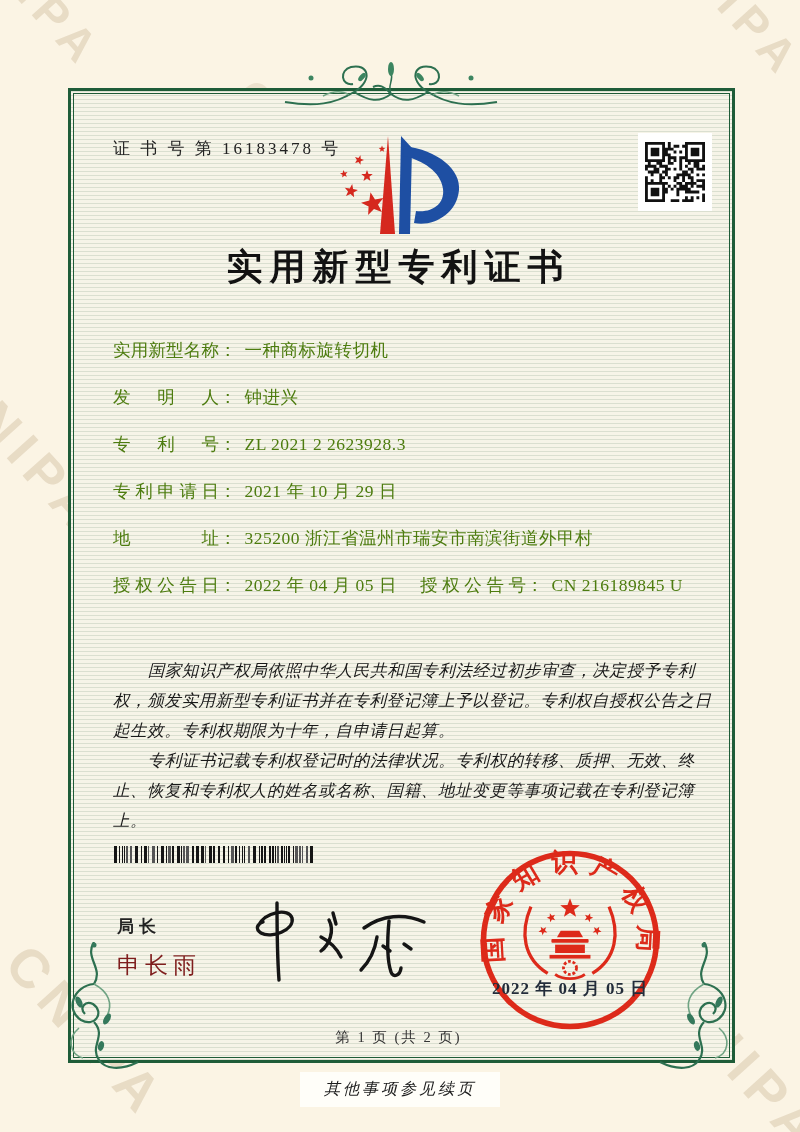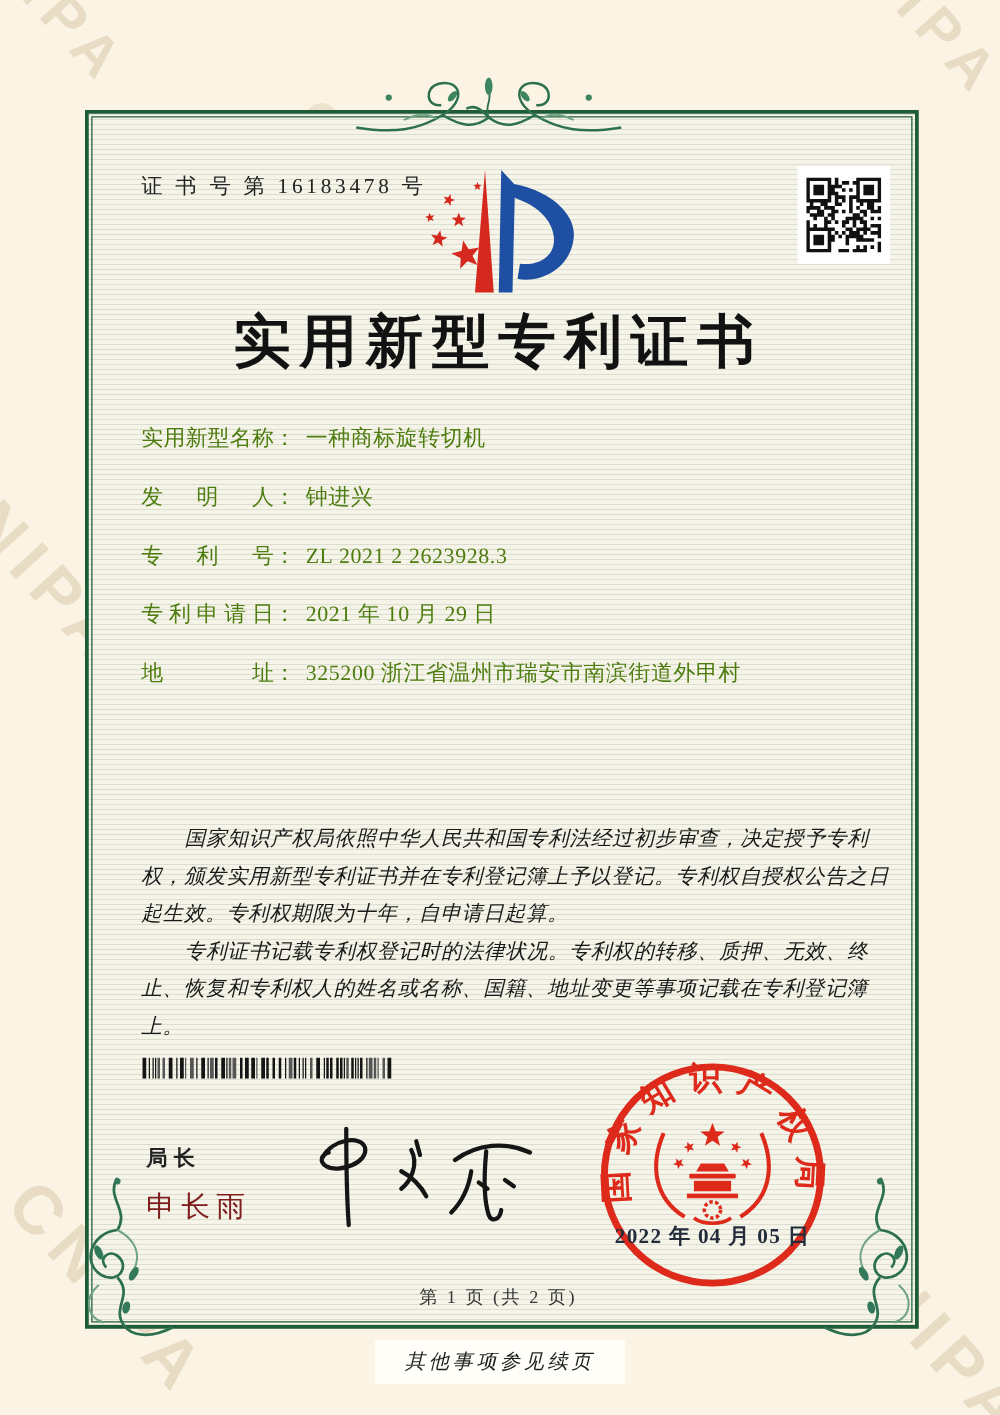--- a/index.html
+++ b/index.html
@@ -11,21 +11,21 @@
       font-weight:bold;color:rgba(205,186,156,0.42);letter-spacing:9px;
       transform:rotate(48deg);white-space:nowrap;z-index:1;pointer-events:none;}
   
   .frame{position:absolute;left:68px;top:88px;width:661px;height:969px;
          border:3px solid #1e5c38;z-index:2;
          background-color:#f6f4e8;
          background-image:repeating-linear-gradient(0deg,rgba(138,162,140,0.26) 0px,rgba(138,162,140,0.26) 1px,rgba(0,0,0,0) 1px,rgba(0,0,0,0) 4px);}
   .frame::before{content:"";position:absolute;inset:2px;border:1px solid #1e5c38;pointer-events:none;}
   .content{position:absolute;inset:0;z-index:4;border-radius:19px;}
   .cert-no{left:113px;top:137px;font-size:17px;letter-spacing:3px;color:#222;}
-  .title{left:68px;top:243px;width:661px;text-align:center;font-size:46px;font-weight:bold;
+  .title{left:68px;top:243px;width:661px;text-align:center;font-size:36px;font-weight:bold;
          letter-spacing:7px;color:#121212;}
   .qrbox{left:638px;top:133px;width:74px;height:78px;background:#fff;display:flex;
          align-items:center;justify-content:center;}
   .fields{left:113px;top:338px;width:580px;}
   .frow{position:relative;height:20px;margin-bottom:27px;font-size:17.5px;color:#4d7c0f;white-space:nowrap;}
   .flabel{display:inline-block;width:106px;text-align:justify;text-align-last:justify;vertical-align:top;}
   .fcolon{display:inline-block;margin-right:8px;}
   .fval{letter-spacing:0.5px;}
   .grant2{position:absolute;left:307px;top:0;}
   .paras{left:113px;top:656px;width:606px;font-size:16.5px;line-height:30px;color:#191919;
@@ -142,20 +142,26 @@
         <span class="flabel">发明人</span><span class="fcolon">：</span><span class="fval">钟进兴</span>
       </div>
       <div class="frow">
         <span class="flabel">专利号</span><span class="fcolon">：</span><span class="fval">ZL 2021 2 2623928.3</span>
       </div>
       <div class="frow">
         <span class="flabel">专利申请日</span><span class="fcolon">：</span><span class="fval">2021 年 10 月 29 日</span>
       </div>
       <div class="frow">
         <span class="flabel">地址</span><span class="fcolon">：</span><span class="fval">325200  浙江省温州市瑞安市南滨街道外甲村</span>
+      </div>
+      <div class="frow">
+        <span class="flabel">授权公告日</span><span class="fcolon">：</span><span class="fval">2022 年 04 月 05 日</span>
+        <span class="grant2">
+          <span class="flabel">授权公告号</span><span class="fcolon">：</span><span class="fval">CN 216189845 U</span>
+        </span>
       </div>
     </div>
 
     <div class="abs paras">
       <p>国家知识产权局依照中华人民共和国专利法经过初步审查，决定授予专利权，颁发实用新型专利证书并在专利登记簿上予以登记。专利权自授权公告之日起生效。专利权期限为十年，自申请日起算。</p>
       <p>专利证书记载专利权登记时的法律状况。专利权的转移、质押、无效、终止、恢复和专利权人的姓名或名称、国籍、地址变更等事项记载在专利登记簿上。</p>
     </div>
 
     <svg id="barcode" class="abs" style="left:113px;top:846px;" width="206" height="17" viewBox="0 0 206 17">
         <rect x="1" y="0" width="3" height="17" fill="#151515"></rect>

